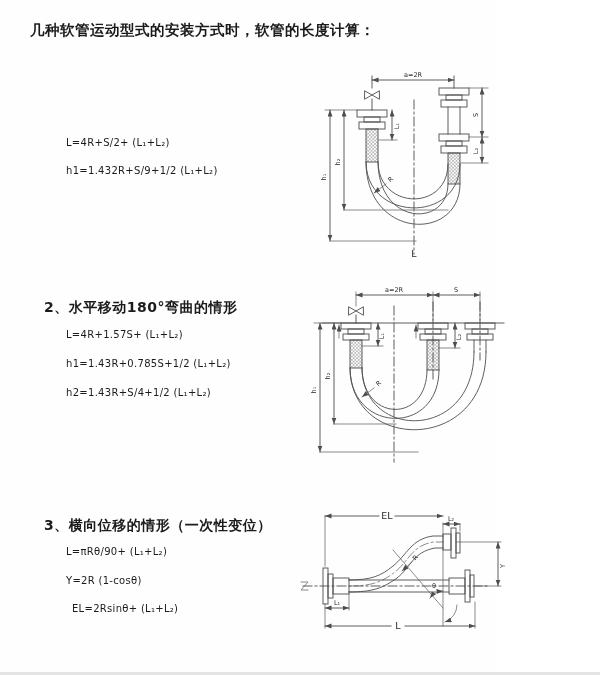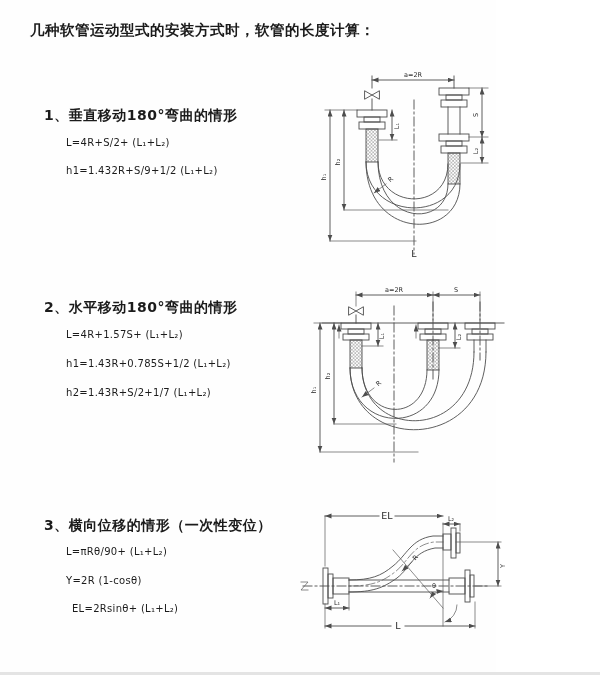--- a/index.html
+++ b/index.html
@@ -18,28 +18,27 @@
   svg text.big{font-size:9.5px;}
   .page-edge{position:absolute;left:0;bottom:0;width:600px;height:3px;background:#e4e4e4;}
 </style>
 </head>
 <body>
 
 <div class="page">
 
   <div class="title">几种软管运动型式的安装方式时，软管的长度计算：</div>
 
-  <div class="heading" style="left:44px;top:107px;">1、垂直移动180°弯曲的情形</div>
   <div class="formula" style="left:66px;top:137px;">L=4R+S/2+ (L₁+L₂)</div>
   <div class="formula" style="left:66px;top:165px;">h1=1.432R+S/9+1/2 (L₁+L₂)</div>
 
   <div class="heading" style="left:44px;top:299px;">2、水平移动180°弯曲的情形</div>
   <div class="formula" style="left:66px;top:329px;">L=4R+1.57S+ (L₁+L₂)</div>
   <div class="formula" style="left:66px;top:358px;">h1=1.43R+0.785S+1/2 (L₁+L₂)</div>
-  <div class="formula" style="left:66px;top:387px;">h2=1.43R+S/2+1/7 (L₁+L₂)</div>
+  <div class="formula" style="left:66px;top:387px;">h2=1.43R+S/4+1/2 (L₁+L₂)</div>
 
   <div class="heading" style="left:44px;top:517px;">3、横向位移的情形（一次性变位）</div>
   <div class="formula" style="left:66px;top:546px;">L=πRθ/90+ (L₁+L₂)</div>
   <div class="formula" style="left:66px;top:575px;">Y=2R (1-cosθ)</div>
   <div class="formula" style="left:72px;top:603px;">EL=2Rsinθ+ (L₁+L₂)</div>
 
   <div class="diagram" style="left:312px;top:64px;width:285px;height:200px;">
     <svg width="285" height="200" viewBox="0 0 285 200">
       <defs>
         <marker id="ar1" markerWidth="8" markerHeight="6" refX="6.5" refY="2.5" orient="auto-start-reverse" markerUnits="userSpaceOnUse">

